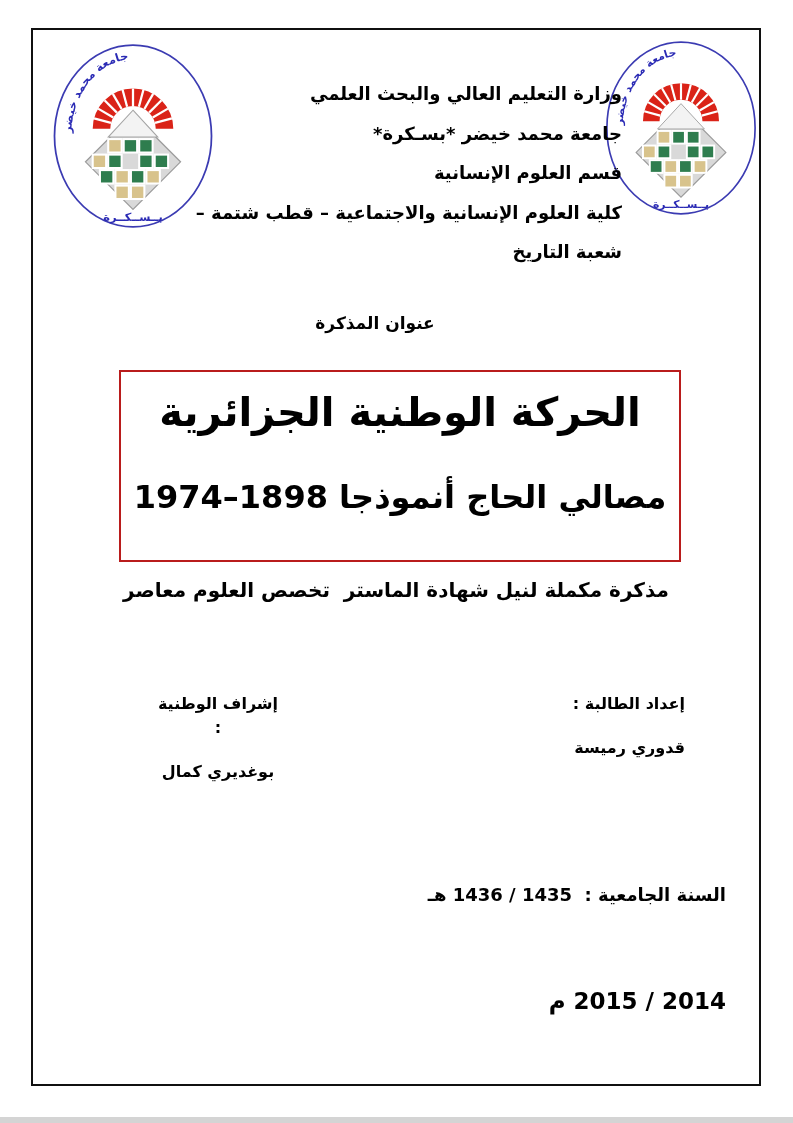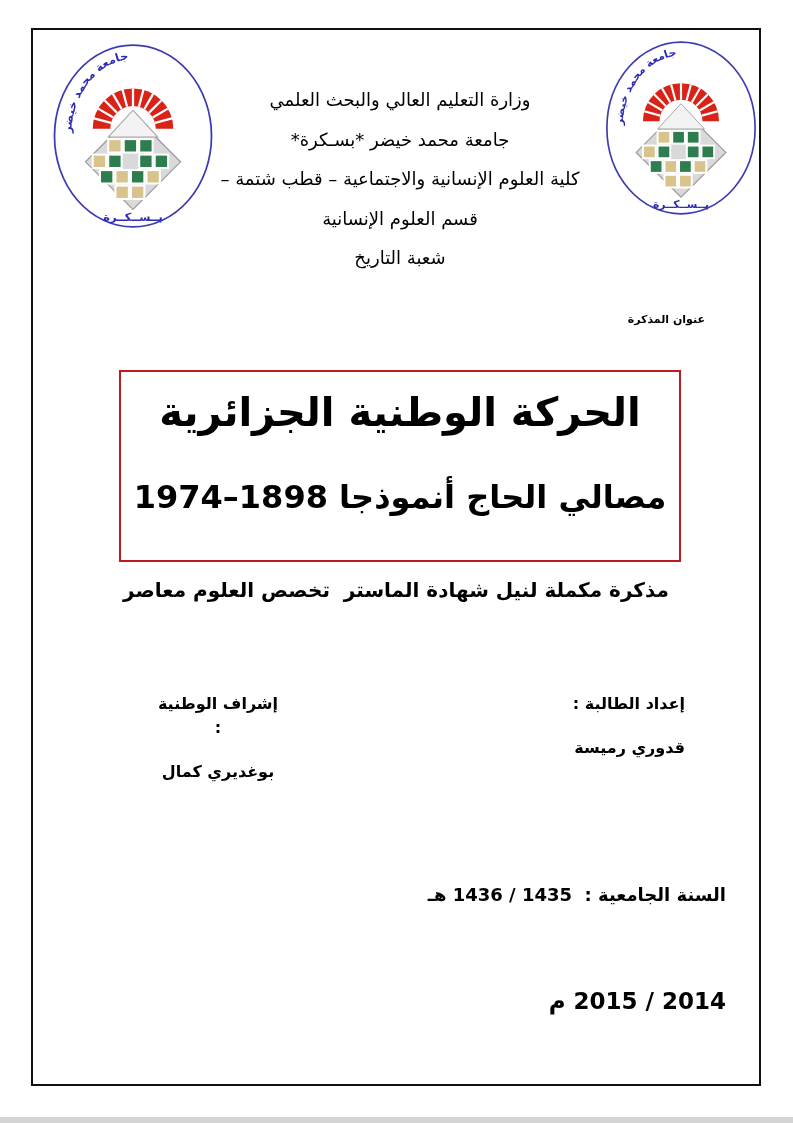--- a/index.html
+++ b/index.html
@@ -18,29 +18,28 @@
     position: absolute;
     left: 31px; top: 28px;
     width: 726px; height: 1054px;
     border: 2px solid #101010;
   }
   .abs { position: absolute; }
   .logo-left  { left: 50px;  top: 42px; width: 166px; height: 188px; }
   .logo-right { left: 603px; top: 36px; width: 156px; height: 184px; }
 
   .header-block {
-    left: 178px; top: 80px; width: 444px;
-    text-align: center;
-    font-size: 18px; font-weight: 400;
+    left: 178px; top: 74px; width: 444px;
+    font-size: 18px; font-weight: 700;
     line-height: 39.5px;
   }
   .memo-label {
     left: 45px; top: 313px; width: 660px;
-    text-align: right;
-    font-size: 11px; font-weight: 700;
+    text-align: center;
+    font-size: 17px; font-weight: 700;
   }
   .title-box {
     left: 119px; top: 370px;
     width: 562px; height: 192px;
     box-sizing: border-box;
     border: 2px solid #b91c1c;
     background: #fff;
     text-align: center;
   }
   .title-main {
@@ -130,22 +129,22 @@
     </g>
   </svg>
 
   <svg class="abs logo-right" viewBox="0 0 160 182" xmlns="http://www.w3.org/2000/svg">
     <use href="#ulogo"></use>
   </svg>
 
   <div class="abs header-block" dir="rtl">
     <div>وزارة التعليم العالي والبحث العلمي</div>
     <div>جامعة محمد خيضر *بسـكرة*</div>
+    <div>قسم العلوم الإنسانية</div>
     <div>كلية العلوم الإنسانية والاجتماعية – قطب شتمة –</div>
-    <div>قسم العلوم الإنسانية</div>
     <div>شعبة التاريخ</div>
   </div>
 
   <div class="abs memo-label" dir="rtl">عنوان المذكرة</div>
 
   <div class="abs title-box">
     <div class="title-main" dir="rtl">الحركة الوطنية الجزائرية</div>
     <div class="title-sub" dir="rtl">مصالي الحاج أنموذجا 1898–1974</div>
   </div>
 

